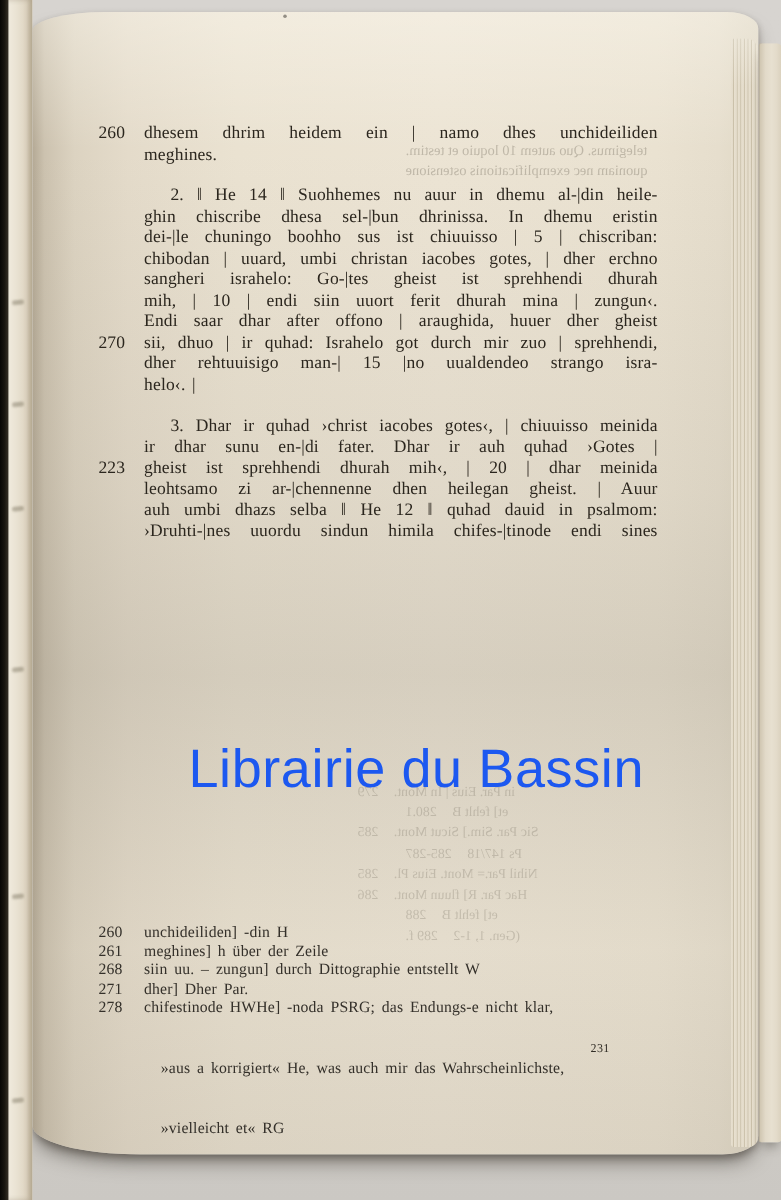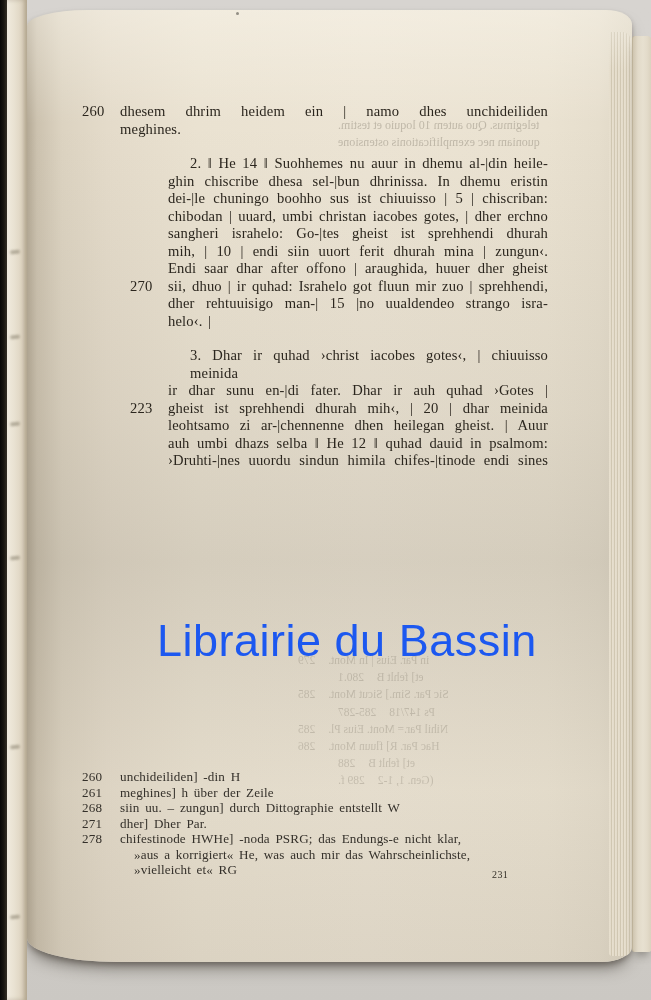--- a/index.html
+++ b/index.html
@@ -29,32 +29,32 @@
     border-radius:3px 10px 8px 3px / 3px 12px 9px 3px;}
   .outer-strip{position:absolute;left:632px;top:36px;width:19px;height:916px;
     border-left:1px solid #bdb29a;
     background:linear-gradient(to right,#cfc5b0 0,#e2dac9 5px,#e7e0d0 10px,#e3dbca 14px,#d8cfbb 19px);
     border-radius:3px 5px 4px 3px;box-shadow:0 7px 10px -4px rgba(45,40,32,.45);}
   .speck{position:absolute;left:236px;top:12px;width:3px;height:3px;border-radius:50%;
     background:rgba(70,65,58,.55);}
   
   .text-block{position:absolute;left:82px;top:103px;width:466px;color:#2b261e;
     font-size:14.6px;line-height:17.5px;letter-spacing:.15px;word-spacing:1.6px;}
-  .para + .para{margin-top:17px;margin-left:48px;}
+  .para + .para{margin-top:17px;}
   .line{display:flex;}
   .line .num{flex:0 0 38px;}
   .line .txt{flex:1;text-align:justify;text-align-last:justify;text-justify:inter-word;}
   .line .txt.nojust{text-align:center;text-align-last:left;}
   .line .txt.fl-indent{padding-left:22px;}
   .footnotes{position:absolute;left:82px;top:769px;width:500px;color:#34302a;
     font-size:13.1px;line-height:15.5px;letter-spacing:.15px;word-spacing:2.2px;}
   .fn-line{display:flex;}
   .fn-line .num{flex:0 0 38px;}
   .fn-line .txt{flex:1;white-space:nowrap;}
-  .fn-line.fn-cont .txt{padding-left:14px;}
+  .fn-line.fn-cont .txt{padding-left:14px;margin-top:35px;}
   .page-number{position:absolute;left:492px;top:869px;font-size:10px;
     letter-spacing:.4px;color:#322e27;}
   
   .watermark{position:absolute;left:157px;top:606px;
     font-family:"Liberation Sans","DejaVu Sans",sans-serif;
     font-size:45px;line-height:46px;font-weight:400;letter-spacing:.5px;color:#1c58f0;}
   
   .ghost{position:absolute;color:#6b6456;pointer-events:none;}
   .ghost .gl{display:flex;justify-content:flex-end;gap:13px;transform:scaleX(-1);
     filter:blur(.55px);white-space:nowrap;}
@@ -158,21 +158,21 @@
         <div class="line">
           <span class="num"></span>
           <span class="txt">mih, | 10 | endi siin uuort ferit dhurah mina | zungun‹.</span>
         </div>
         <div class="line">
           <span class="num"></span>
           <span class="txt">Endi saar dhar after offono | araughida, huuer dher gheist</span>
         </div>
         <div class="line">
           <span class="num">270</span>
-          <span class="txt">sii, dhuo | ir quhad: Israhelo got fluun mir zuo | sprehhendi,</span>
+          <span class="txt">sii, dhuo | ir quhad: Israhelo got durch mir zuo | sprehhendi,</span>
         </div>
         <div class="line">
           <span class="num"></span>
           <span class="txt">dher rehtuuisigo man-| 15 |no uualdendeo strango isra-</span>
         </div>
         <div class="line">
           <span class="num"></span>
           <span class="txt nojust">helo‹. |</span>
         </div>
       </div>

